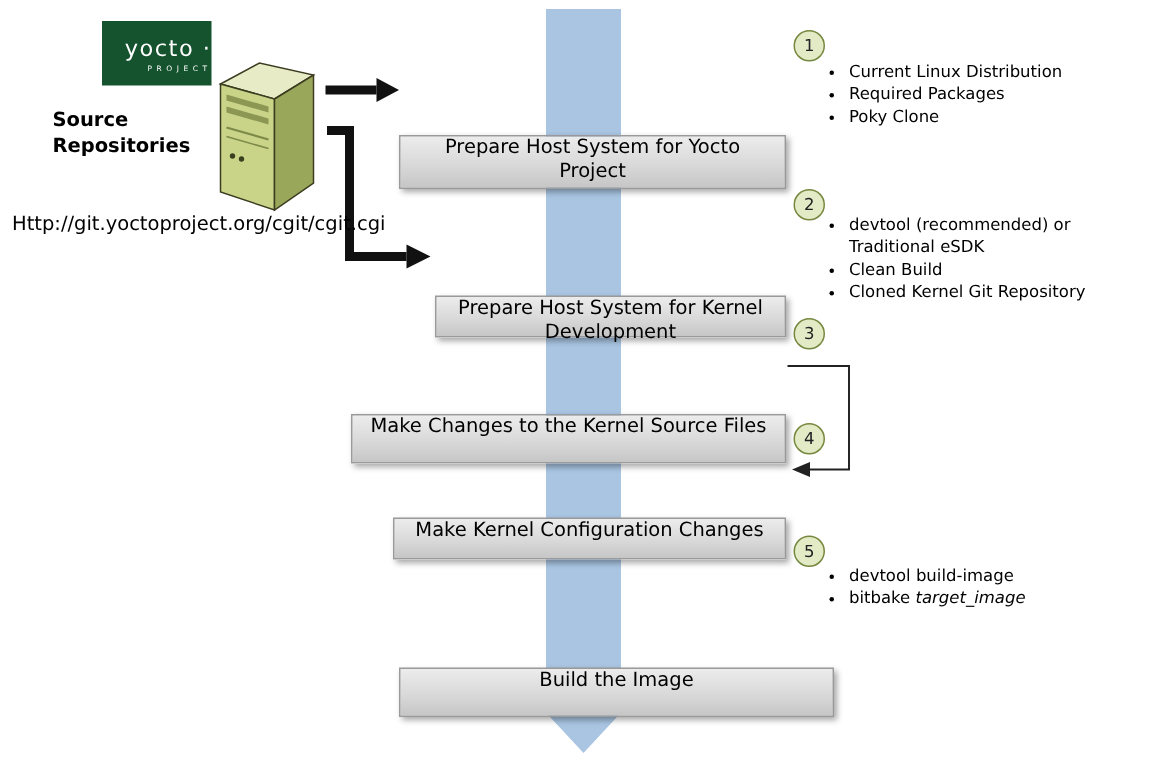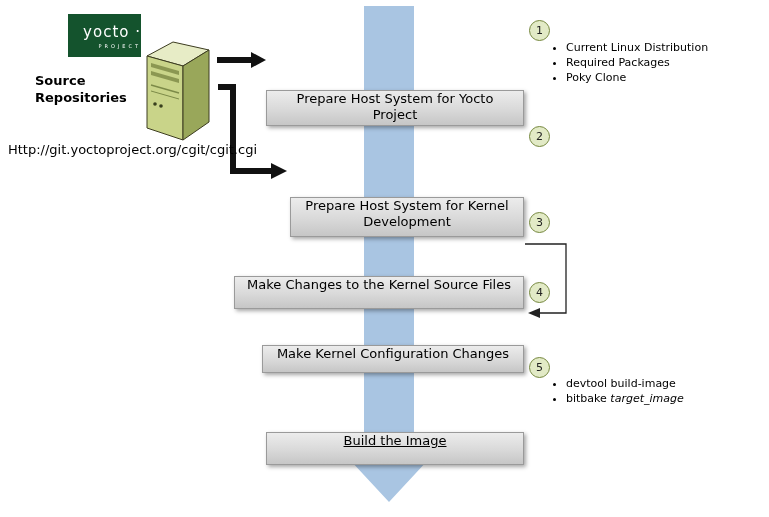--- a/index.html
+++ b/index.html
@@ -32,24 +32,24 @@
   .box{
     position:absolute;z-index:2;
     background:linear-gradient(to bottom,#ececec 0%,#d9d9d9 55%,#c6c6c6 100%);
     border:1px solid #9a9a9a;
     box-shadow:2px 2px 4px rgba(0,0,0,0.35);
     display:flex;align-items:flex-start;justify-content:center;
     font-size:13px;color:#000;text-align:center;line-height:16px;
     box-sizing:border-box;padding:0 6px;margin-top:48px;
   }
   .box1{left:266px;top:42px;width:258px;height:36px;}
-  .box2{left:290px;top:149px;width:234px;height:40px;}
+  .box2{left:290px;top:149px;width:234px;height:28px;}
   .box3{left:234px;top:228px;width:290px;height:33px;}
   .box4{left:262px;top:297px;width:262px;height:28px;}
-  .box5{left:266px;top:384px;width:258px;height:33px;text-decoration:underline;}
+  .box5{left:266px;top:397px;width:290px;height:33px;}
   
   .circle{
     position:absolute;z-index:3;width:21px;height:21px;border-radius:50%;
     background:#e2eac6;border:1.5px solid #76883f;box-sizing:border-box;
     display:flex;align-items:center;justify-content:center;
     font-size:11px;color:#222;
   }
   .c1{left:529px;top:20px;}
   .c2{left:529px;top:126px;}
   .c3{left:529px;top:212px;}
@@ -142,20 +142,25 @@
   <div class="circle c5">
     <span>5</span>
   </div>
 
   <ul class="bullets l1">
     <li>Current Linux Distribution</li>
     <li>Required Packages</li>
     <li>Poky Clone</li>
   </ul>
 
+  <ul class="bullets l2">
+    <li>devtool (recommended) or Traditional eSDK</li>
+    <li>Clean Build</li>
+    <li>Cloned Kernel Git Repository</li>
+  </ul>
 
 
   <ul class="bullets l5">
     <li>devtool build-image</li>
     <li>
       <span>bitbake </span><span class="it">target_image</span>
     </li>
   </ul>
 
 </div>

